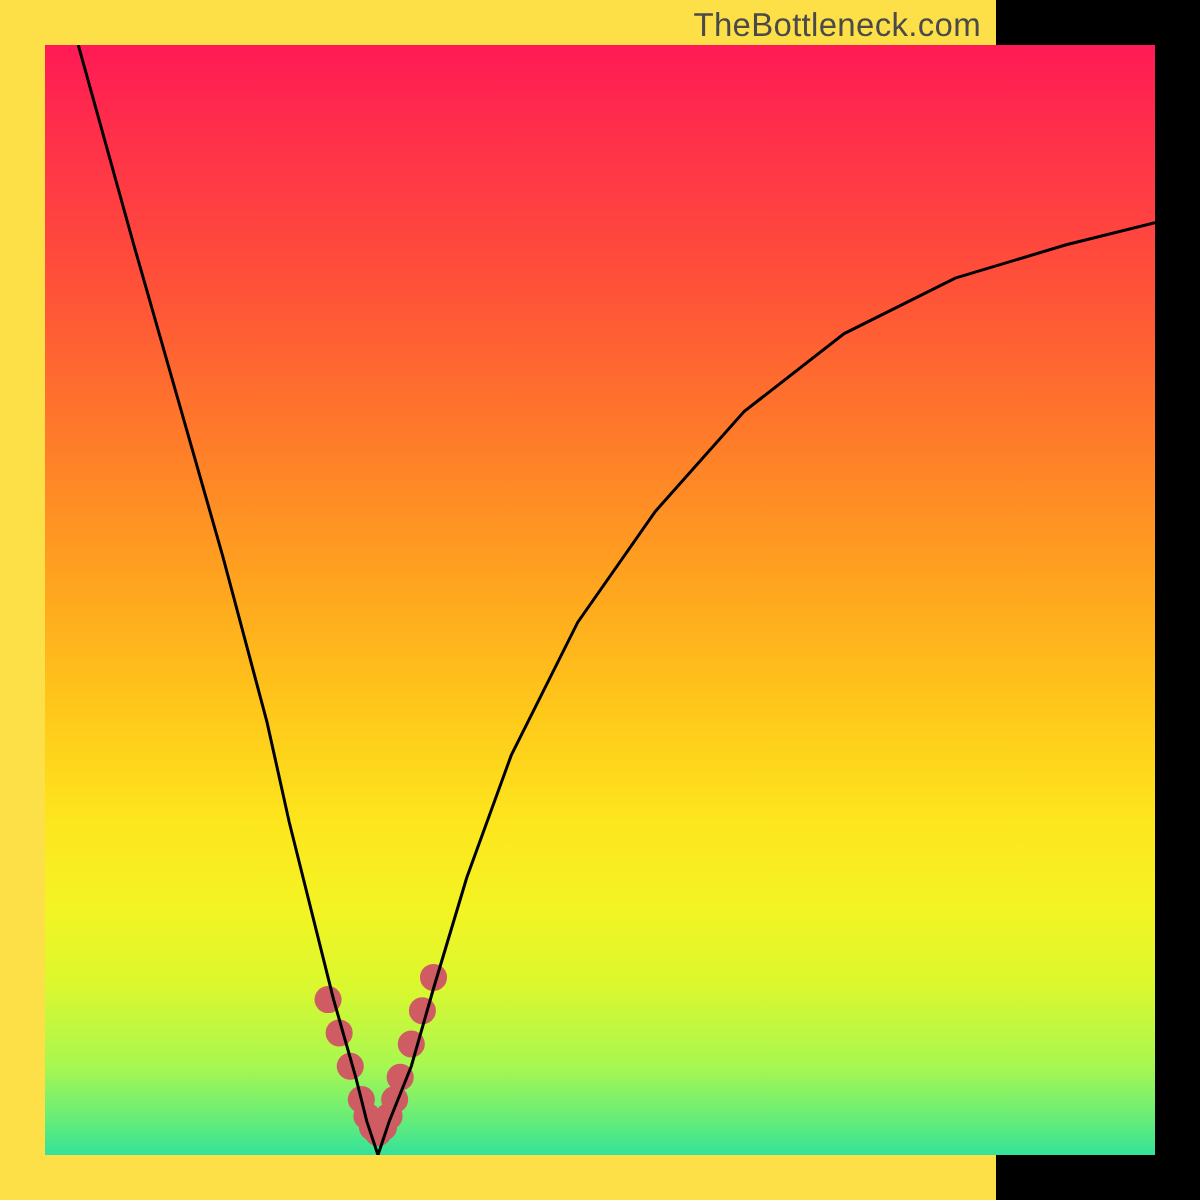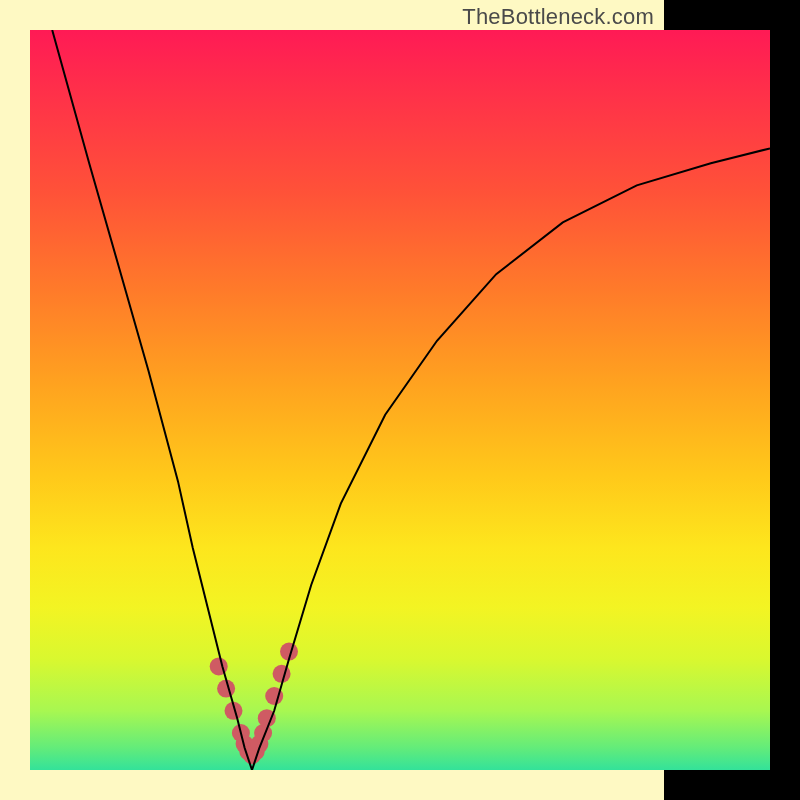--- a/index.html
+++ b/index.html
@@ -8,21 +8,21 @@
     width: 800px;
     height: 800px;
     background: #000;
     font-family: Arial, Helvetica, sans-serif;
     overflow: hidden;
   }
   .frame {
     position: relative;
     width: 664px;
     height: 800px;
-    background: #fef9c3;
+    background: #fde047;
   }
   .watermark {
     position: absolute;
     top: 4px;
     right: 10px;
     color: #4a4a4a;
     font-size: 22px;
     font-weight: 500;
     letter-spacing: 0.2px;
     z-index: 5;

